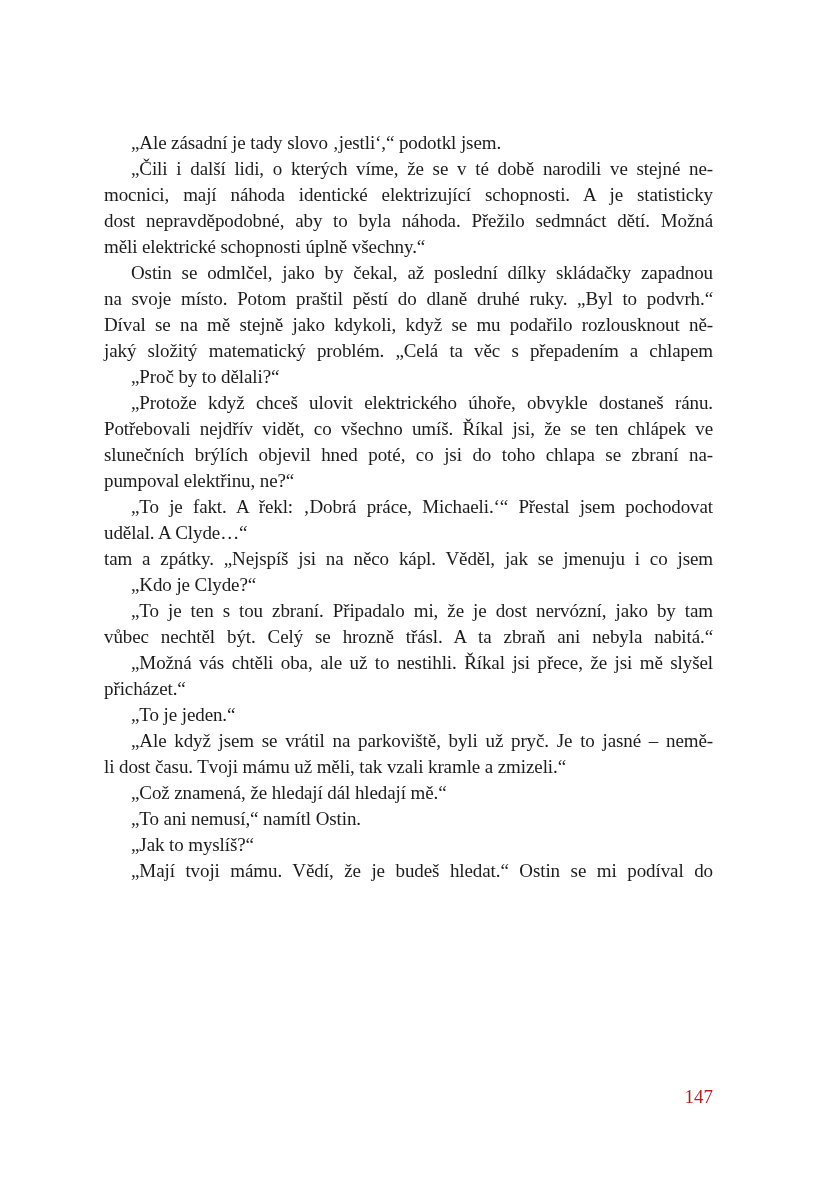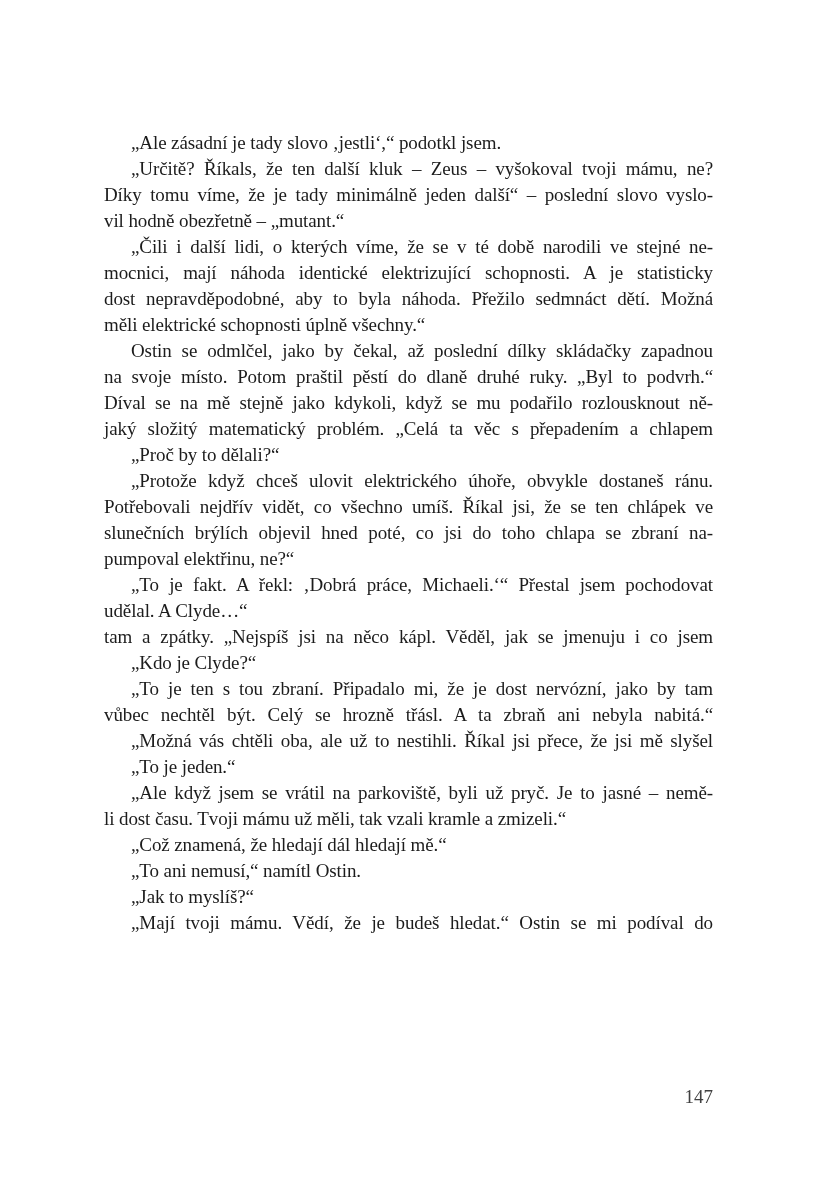--- a/index.html
+++ b/index.html
@@ -45,35 +45,30 @@
     text-align-last: left;
   }
   .page-number {
     position: absolute;
     left: 104px;
     top: 1084px;
     width: 609px;
     text-align: right;
     font-size: 19px;
     line-height: 26px;
-    color: #404040;
+    color: #b91c1c;
   }
 </style>
 </head>
 <body>
 
 <div class="page">
   <div class="text-block">
       <div class="paragraph">
         <div class="line indent last">„Ale zásadní je tady slovo ‚jestli‘,“ podotkl jsem.</div>
-      </div>
-      <div class="paragraph">
-        <div class="line indent">„Určitě? Říkals, že ten další kluk – Zeus – vyšokoval tvoji mámu, ne?</div>
-        <div class="line">Díky tomu víme, že je tady minimálně jeden další“ – poslední slovo vyslo-</div>
-        <div class="line last">vil hodně obezřetně – „mutant.“</div>
       </div>
       <div class="paragraph">
         <div class="line indent">„Čili i další lidi, o kterých víme, že se v té době narodili ve stejné ne-</div>
         <div class="line">mocnici, mají náhoda identické elektrizující schopnosti. A je statisticky</div>
         <div class="line">dost nepravděpodobné, aby to byla náhoda. Přežilo sedmnáct dětí. Možná</div>
         <div class="line last">měli elektrické schopnosti úplně všechny.“</div>
       </div>
       <div class="paragraph">
         <div class="line indent">Ostin se odmlčel, jako by čekal, až poslední dílky skládačky zapadnou</div>
         <div class="line">na svoje místo. Potom praštil pěstí do dlaně druhé ruky. „Byl to podvrh.“</div>
@@ -96,20 +91,21 @@
       </div>
       <div class="paragraph">
         <div class="line indent last">„Kdo je Clyde?“</div>
       </div>
       <div class="paragraph">
         <div class="line indent">„To je ten s tou zbraní. Připadalo mi, že je dost nervózní, jako by tam</div>
         <div class="line">vůbec nechtěl být. Celý se hrozně třásl. A ta zbraň ani nebyla nabitá.“</div>
       </div>
       <div class="paragraph">
         <div class="line indent">„Možná vás chtěli oba, ale už to nestihli. Říkal jsi přece, že jsi mě slyšel</div>
+        <div class="line last">přicházet.“</div>
       </div>
       <div class="paragraph">
         <div class="line indent last">„To je jeden.“</div>
       </div>
       <div class="paragraph">
         <div class="line indent">„Ale když jsem se vrátil na parkoviště, byli už pryč. Je to jasné – nemě-</div>
         <div class="line last">li dost času. Tvoji mámu už měli, tak vzali kramle a zmizeli.“</div>
       </div>
       <div class="paragraph">
         <div class="line indent last">„Což znamená, že hledají dál hledají mě.“</div>

